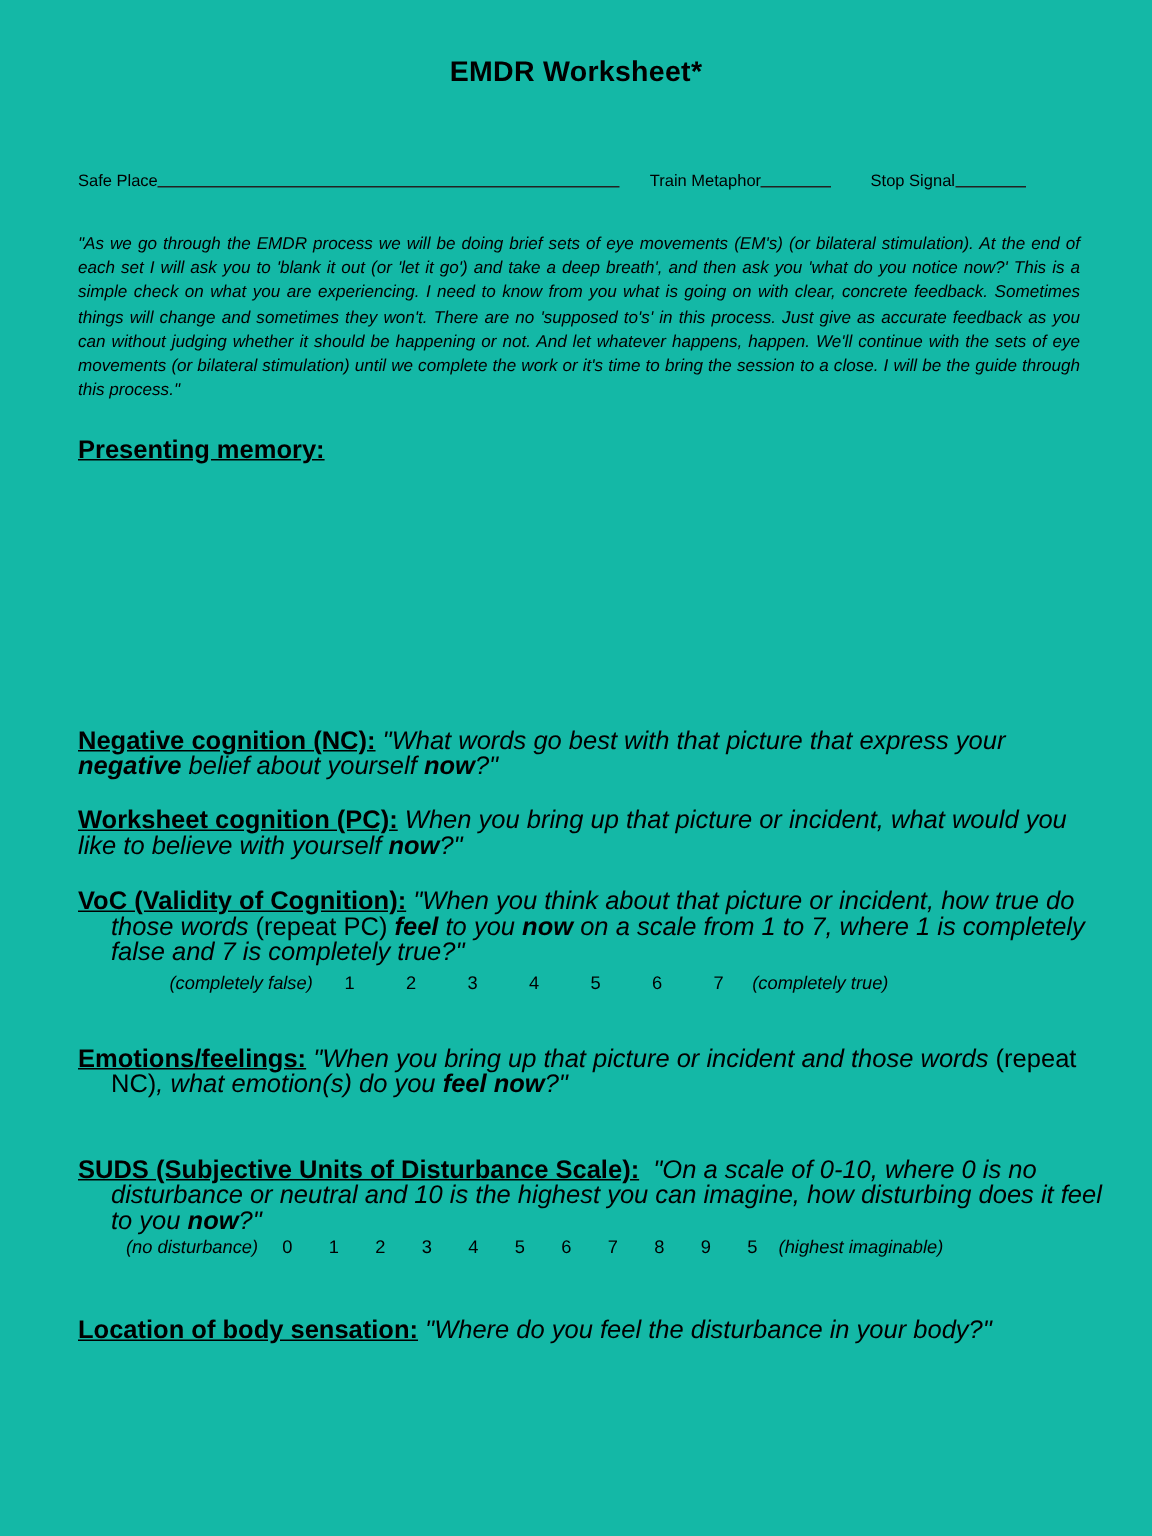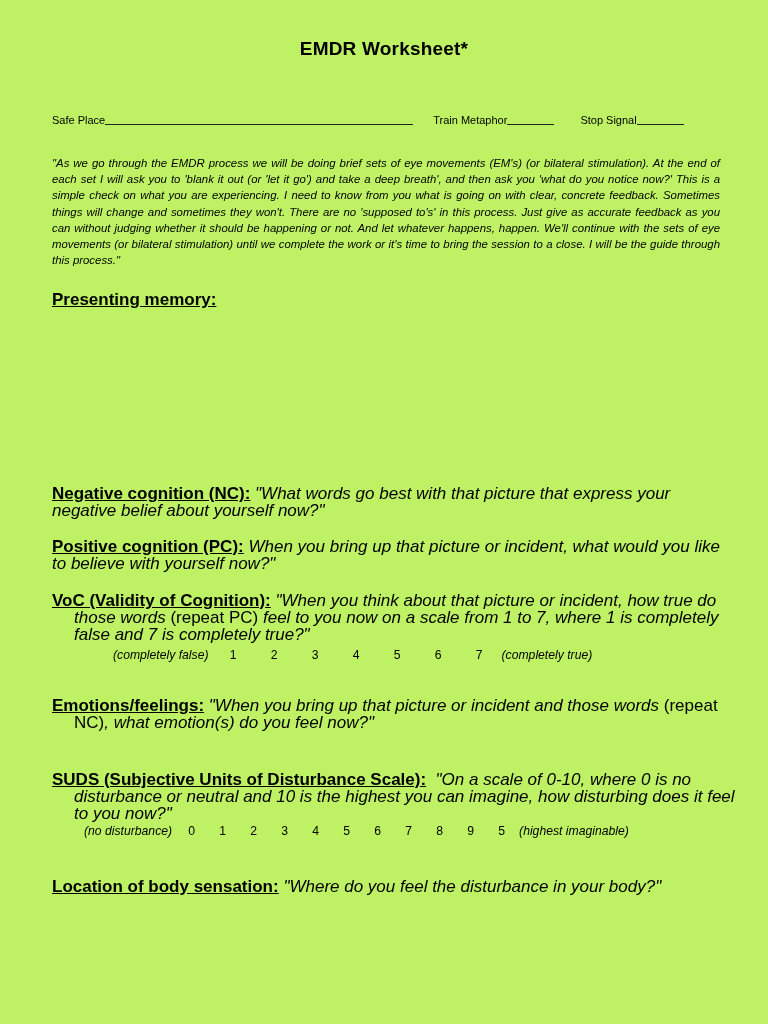--- a/index.html
+++ b/index.html
@@ -11,21 +11,21 @@
     width: 768px;
     height: 1024px;
     font-family: "Liberation Sans", sans-serif;
     color: #000000;
     overflow: hidden;
   }
   .page {
     position: relative;
     width: 768px;
     height: 1024px;
-    background: #bef264;
+    background: #14b8a6;
   }
 
   
   .doc-title {
     position: absolute;
     top: 38px;
     left: 0;
     width: 768px;
     text-align: center;
     font-size: 19px;
@@ -76,21 +76,21 @@
     width: 672px;
     font-size: 17px;
     line-height: 17px;
   }
   .lbl {
     font-weight: bold;
     font-style: normal;
     text-decoration: underline;
   }
   .q { font-style: italic; }
-  .q b { font-weight: normal; font-style: italic; }
+  .q b { font-weight: bold; font-style: italic; }
   .plain { font-style: normal; }
 
   .hang {
     text-indent: 0;
     padding-left: 22px;
   }
   .hang > .firstline {
     margin-left: -22px;
   }
 
@@ -147,21 +147,21 @@
   <div class="sec" id="sec-presenting">
     <span class="lbl">Presenting memory:</span>
   </div>
 
 
   <div class="sec" id="sec-nc">
     <span class="lbl">Negative cognition (NC):</span><span class="q"> <span>"What words go best with that picture that express your </span><b>negative</b><span> belief about yourself </span><b>now</b><span>?"</span></span>
   </div>
 
   <div class="sec" id="sec-pc">
-    <span class="lbl">Positive cognition (PC):</span><span class="q"> <span>When you bring up that picture or incident, what would you like to believe with yourself </span><b>now</b><span>?"</span></span>
+    <span class="lbl">Worksheet cognition (PC):</span><span class="q"> <span>When you bring up that picture or incident, what would you like to believe with yourself </span><b>now</b><span>?"</span></span>
   </div>
 
   <div class="sec hang" id="sec-voc">
     <span class="firstline"><span class="lbl">VoC (Validity of Cognition):</span></span><span class="q"> <span>"When you think about that picture or incident, how true do those words </span><span class="plain">(repeat PC)</span><b> feel</b><span> to you </span><b>now</b><span> on a scale from 1 to 7, where 1 is completely false and 7 is completely true?"</span></span>
   </div>
 
   <div class="scale" id="voc-scale">
     <span class="cap cap-left">(completely false)</span><span class="num">1</span><span class="num">2</span><span class="num">3</span><span class="num">4</span><span class="num">5</span><span class="num">6</span><span class="num">7</span><span class="cap cap-right">(completely true)</span>
   </div>
 

